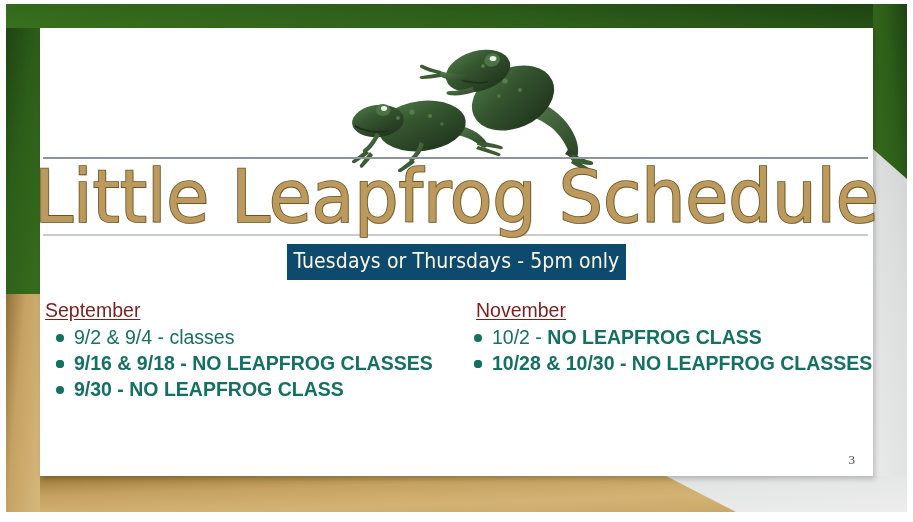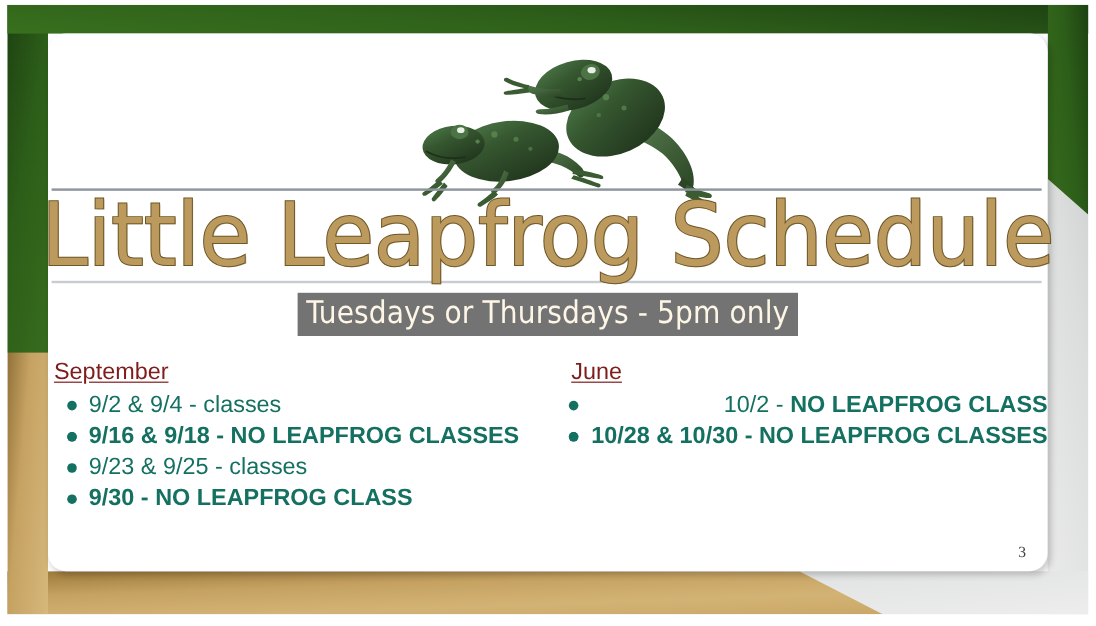--- a/index.html
+++ b/index.html
@@ -102,21 +102,20 @@
 
   
   .sheet {
     position: absolute;
     left: 34px;
     top: 24px;
     width: 833px;
     height: 448px;
     background: #ffffff;
     box-shadow: 2px 3px 5px rgba(0,0,0,0.20);
-    border-radius: 15px;
   }
 
   
   .frog-art {
     position: absolute;
     left: 310px;
     top: 8px;
     width: 270px;
     height: 140px;
   }
@@ -163,24 +162,24 @@
   
   .subtitle-wrap {
     position: absolute;
     left: 0px;
     top: 216px;
     width: 833px;
     text-align: center;
   }
   .subtitle {
     display: inline-block;
-    background: #737373;
+    background: #0c4a6e;
     color: #fdf6e6;
     font-family: "Liberation Sans Narrow", "DejaVu Sans Condensed", "Liberation Sans", sans-serif;
-    font-size: 26px;
+    font-size: 21px;
     line-height: 30px;
     font-weight: 400;
     padding: 2px 7px 4px 7px;
     letter-spacing: 0.1px;
     white-space: nowrap;
   }
 
   
   .columns {
     position: absolute;
@@ -216,21 +215,21 @@
   }
   ul.month-list li {
     position: relative;
     font-size: 19.5px;
     line-height: 26px;
     color: #147061;
     white-space: nowrap;
     font-weight: 400;
   }
   .col-september ul.month-list li { padding-left: 34px; }
-  .col-october   ul.month-list li { padding-left: 22px; text-align: right; }
+  .col-october   ul.month-list li { padding-left: 22px; }
 
   ul.month-list li .dot {
     position: absolute;
     top: 10px;
     width: 8px;
     height: 8px;
     border-radius: 50%;
     background: #147061;
   }
   .col-september ul.month-list li .dot { left: 16px; }
@@ -374,31 +373,27 @@
             </li>
             <li>
               <span class="dot"></span>
             </li>
             <li>
               <span class="dot"></span>
               <span class="li-text bold">9/16 &amp; 9/18 - NO LEAPFROG CLASSES</span>
             </li>
             <li>
               <span class="dot"></span>
-              <span class="li-text">9/23 &amp; 9/25 - classes</span>
-            </li>
-            <li>
-              <span class="dot"></span>
               <span class="li-text bold">9/30 - NO LEAPFROG CLASS</span>
             </li>
           </ul>
         </div>
 
         <div class="col col-october">
-          <div class="month-head">June</div>
+          <div class="month-head">November</div>
           <ul class="month-list">
             <li>
               <span class="dot"></span>
               <span class="li-text">10/2 - <span class="b">NO LEAPFROG CLASS</span></span>
             </li>
             <li>
               <span class="dot"></span>
             </li>
             <li>
               <span class="dot"></span>

